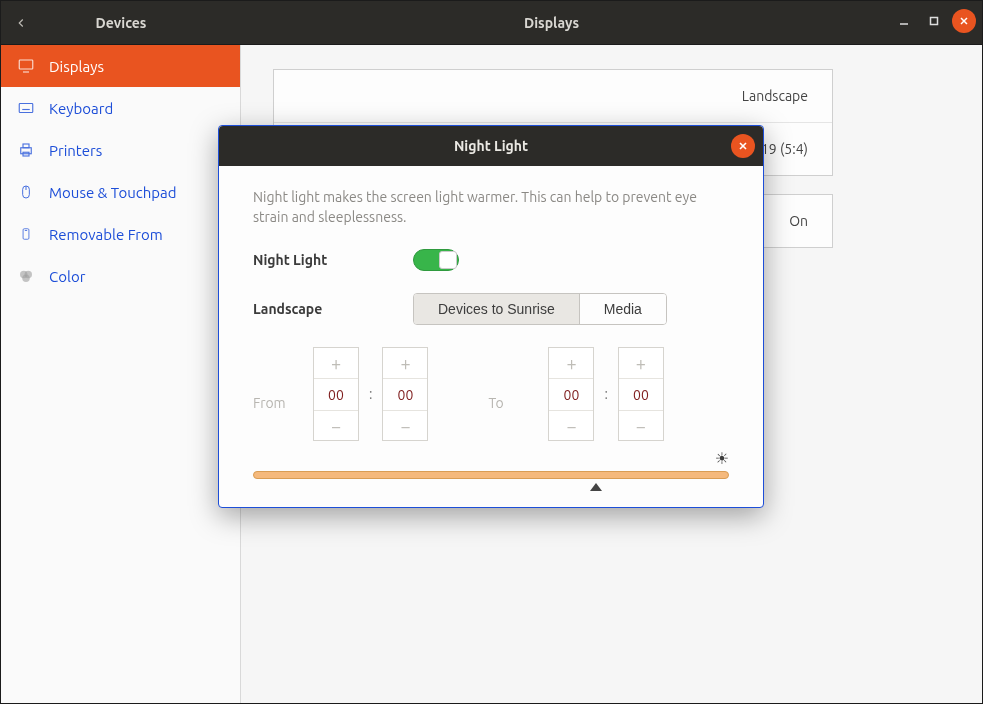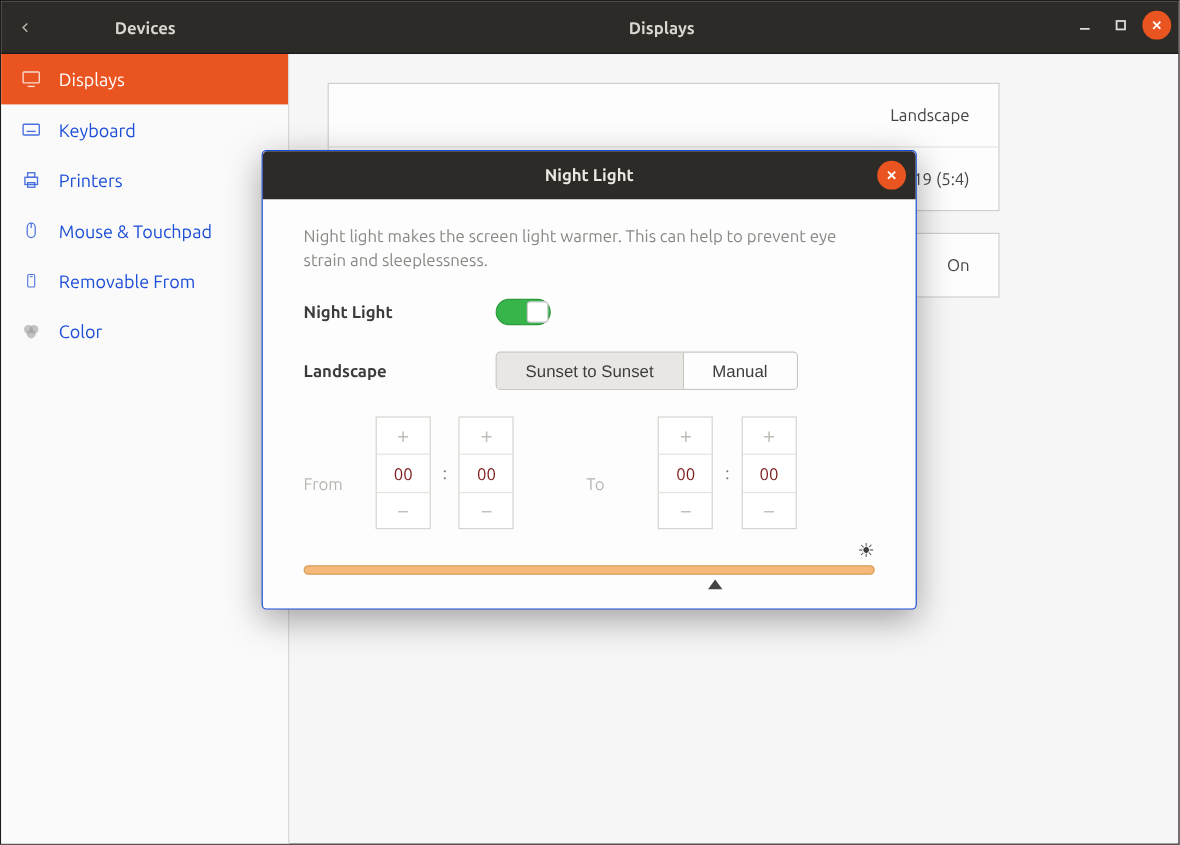--- a/index.html
+++ b/index.html
@@ -279,22 +279,22 @@
     <div class="row">
       <span class="label">Night Light</span>
       <div class="toggle">
           <div class="knob"></div>
         </div>
     </div>
 
     <div class="row">
       <span class="label">Landscape</span>
       <div class="seg">
-        <button class="active">Sunset to Sunset</button>
-        <button>Manual</button>
+        <button class="active">Devices to Sunrise</button>
+        <button>Media</button>
       </div>
     </div>
 
     <div class="time-row">
       <div class="time-group">
         <span class="grp-label">From</span>
         <div class="spin-col">
           <div class="btn">+</div>
           <div class="val">00</div>
           <div class="btn">−</div>

